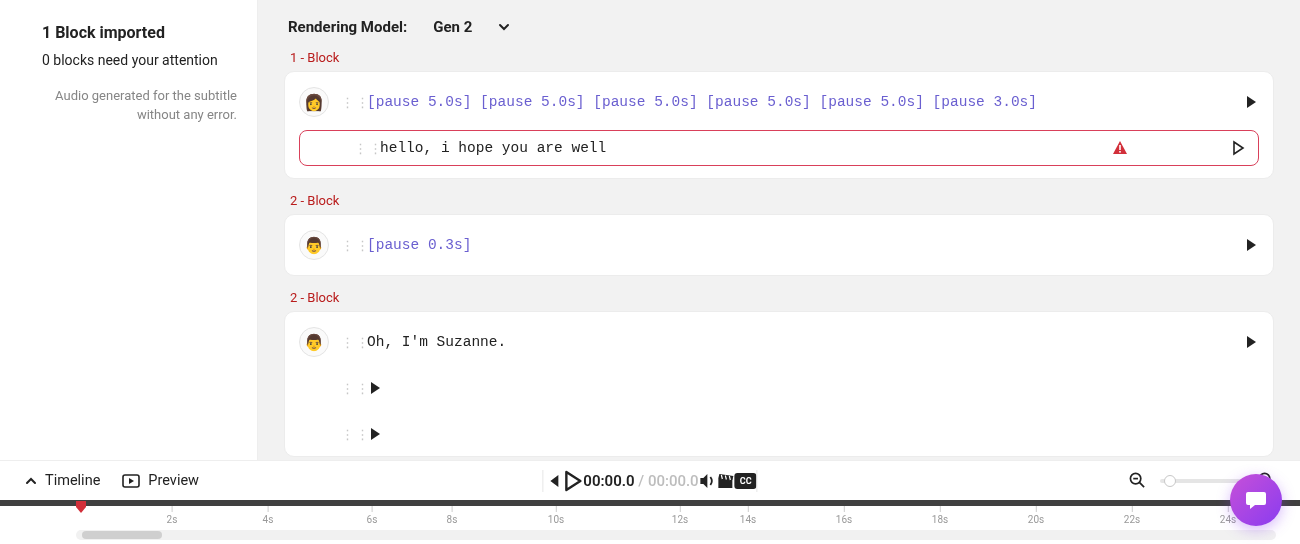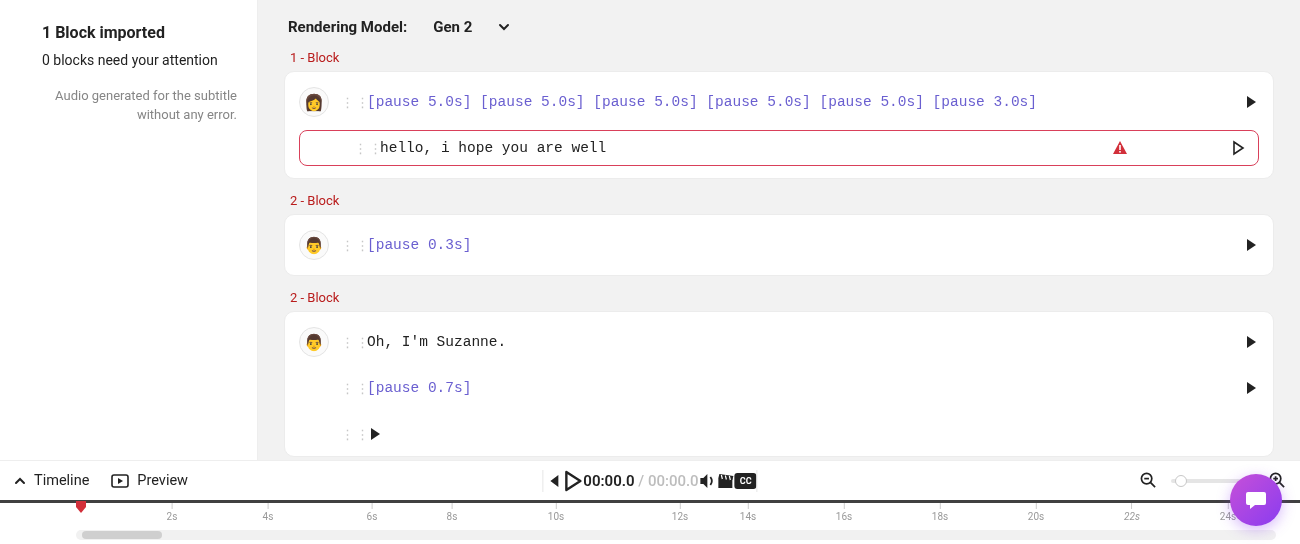--- a/index.html
+++ b/index.html
@@ -93,21 +93,21 @@
   }
   .error-row .warning-icon { margin-left: auto; margin-right: 90px; }
 
   
   .playbar {
     position: absolute; left: 0; right: 0; top: 460px;
     height: 40px;
     border-top: 1px solid #eee;
     background: #fff;
     display: flex; align-items: center;
-    padding: 0 14px;
+    padding: 0 25px;
   }
   .pb-left { display: flex; align-items: center; gap: 22px; }
   .pb-item { display: flex; align-items: center; gap: 8px; cursor: pointer; font-size: 14.5px; }
   .pb-center {
     position: absolute; left: 50%; transform: translateX(-50%);
     display: flex; align-items: center; 
   }
   .pb-center .icon { width: 18px; height: 18px; cursor: pointer; }
   .big-play { width: 22px; height: 22px; }
   .time { font-size: 15px; font-weight: 600; }
@@ -128,21 +128,21 @@
     width: 22px; height: 16px; border-radius: 3px; background: #222;
     color: #fff; font-size: 9px; font-weight: 700;
     display: flex; align-items: center; justify-content: center;
   }
   .divider { width: 1px; height: 22px; background: #e6e6e6; }
 
   
   .ruler {
     position: absolute; left: 0; right: 0; top: 500px;
     height: 44px; background: #fff;
-    border-top: 3px solid #404040;
+    border-top: 6px solid #404040;
     font-size: 10px; color: #999;
   }
   .ruler-inner {
     position: relative;
     margin-left: 76px;
     height: 20px;
   }
   .tick {
     position: absolute;
     top: 0;
@@ -267,21 +267,20 @@
           <span class="line-text">Oh, I'm Suzanne.</span>
           <span class="play-icon">
             <svg viewBox="0 0 16 16">
                 <path d="M4 2 L13 8 L4 14 Z" fill="#222"></path>
               </svg>
           </span>
         </div>
         <div class="row">
           <span class="avatar-spacer"></span>
           <span class="drag"></span>
-          <span class="line-text pause-text">[pause 0.7s]</span>
           <span class="play-icon">
             <svg viewBox="0 0 16 16">
                 <path d="M4 2 L13 8 L4 14 Z" fill="#222"></path>
               </svg>
           </span>
         </div>
         <div class="row">
           <span class="avatar-spacer"></span>
           <span class="drag"></span>
           <span class="play-icon">
@@ -361,21 +360,21 @@
       <div class="tick" style="left: 96px;">2s</div>
       <div class="tick" style="left: 192px;">4s</div>
       <div class="tick" style="left: 296px;">6s</div>
       <div class="tick" style="left: 376px; text-align: right;">8s</div>
       <div class="tick" style="left: 480px;">10s</div>
       <div class="tick" style="left: 604px;">12s</div>
       <div class="tick" style="left: 672px;">14s</div>
       <div class="tick" style="left: 768px;">16s</div>
       <div class="tick" style="left: 864px;">18s</div>
       <div class="tick" style="left: 960px;">20s</div>
-      <div class="tick" style="left: 1056px; font-style: italic;">22s</div>
+      <div class="tick" style="left: 1056px;">22s</div>
       <div class="tick" style="left: 1152px;">24s</div>
     </div>
 </div>
 <div class="playhead">
   <svg viewBox="0 0 10 12">
       <path d="M0 0 h10 v6 l-5 6 l-5 -6 Z" fill="#d22f3a"></path>
     </svg>
 </div>
 <div class="hscroll">
   <div class="hscroll-thumb"></div>

